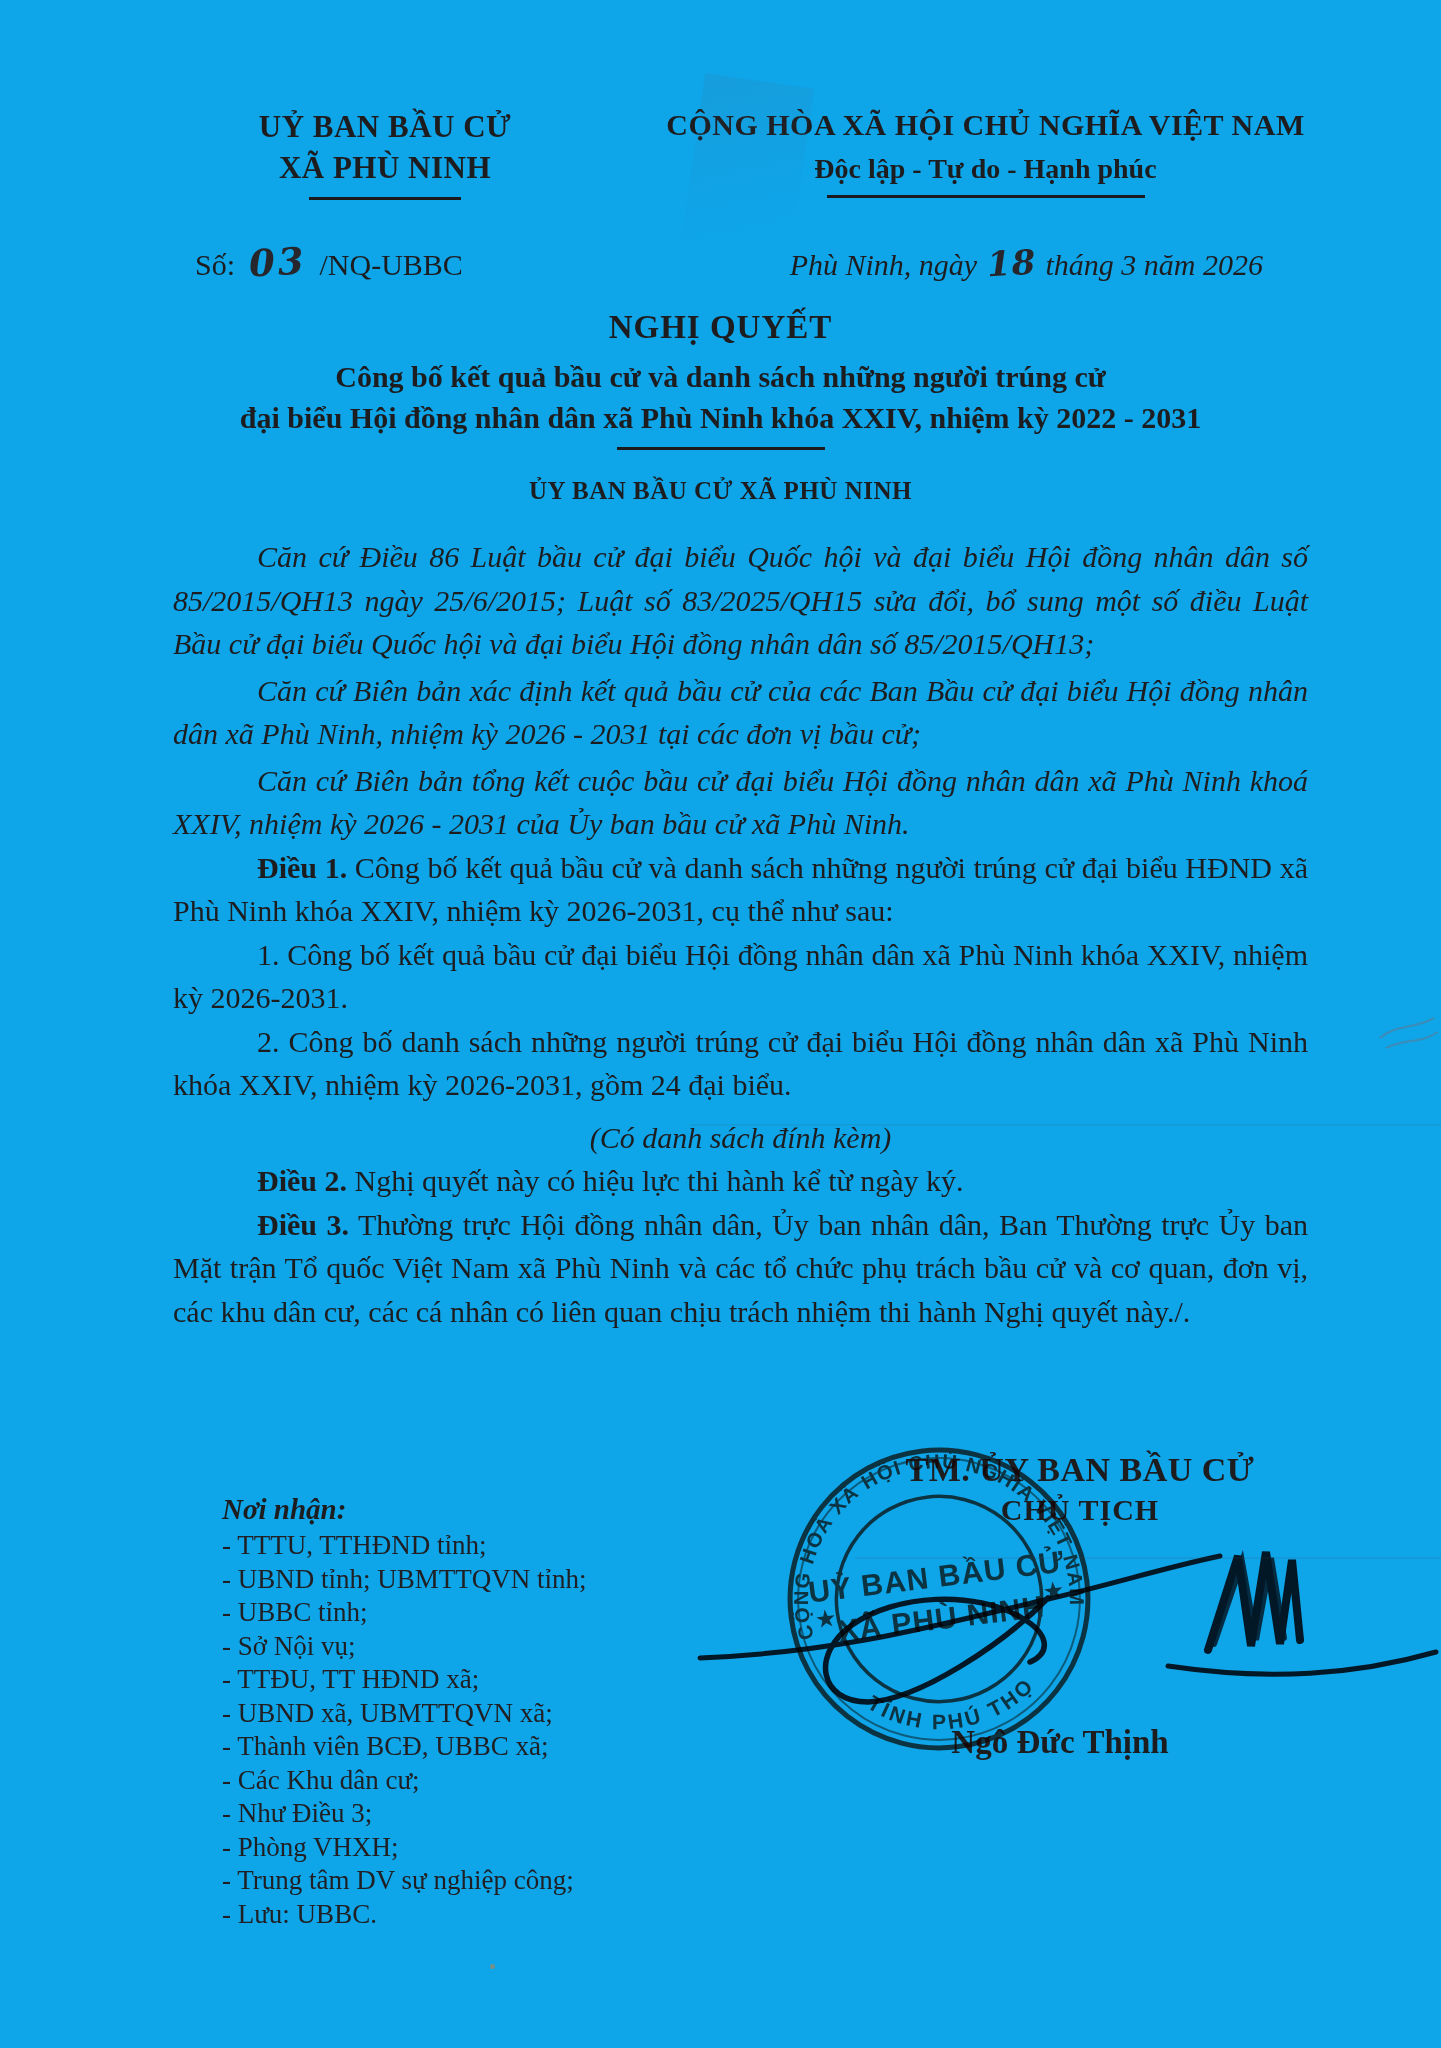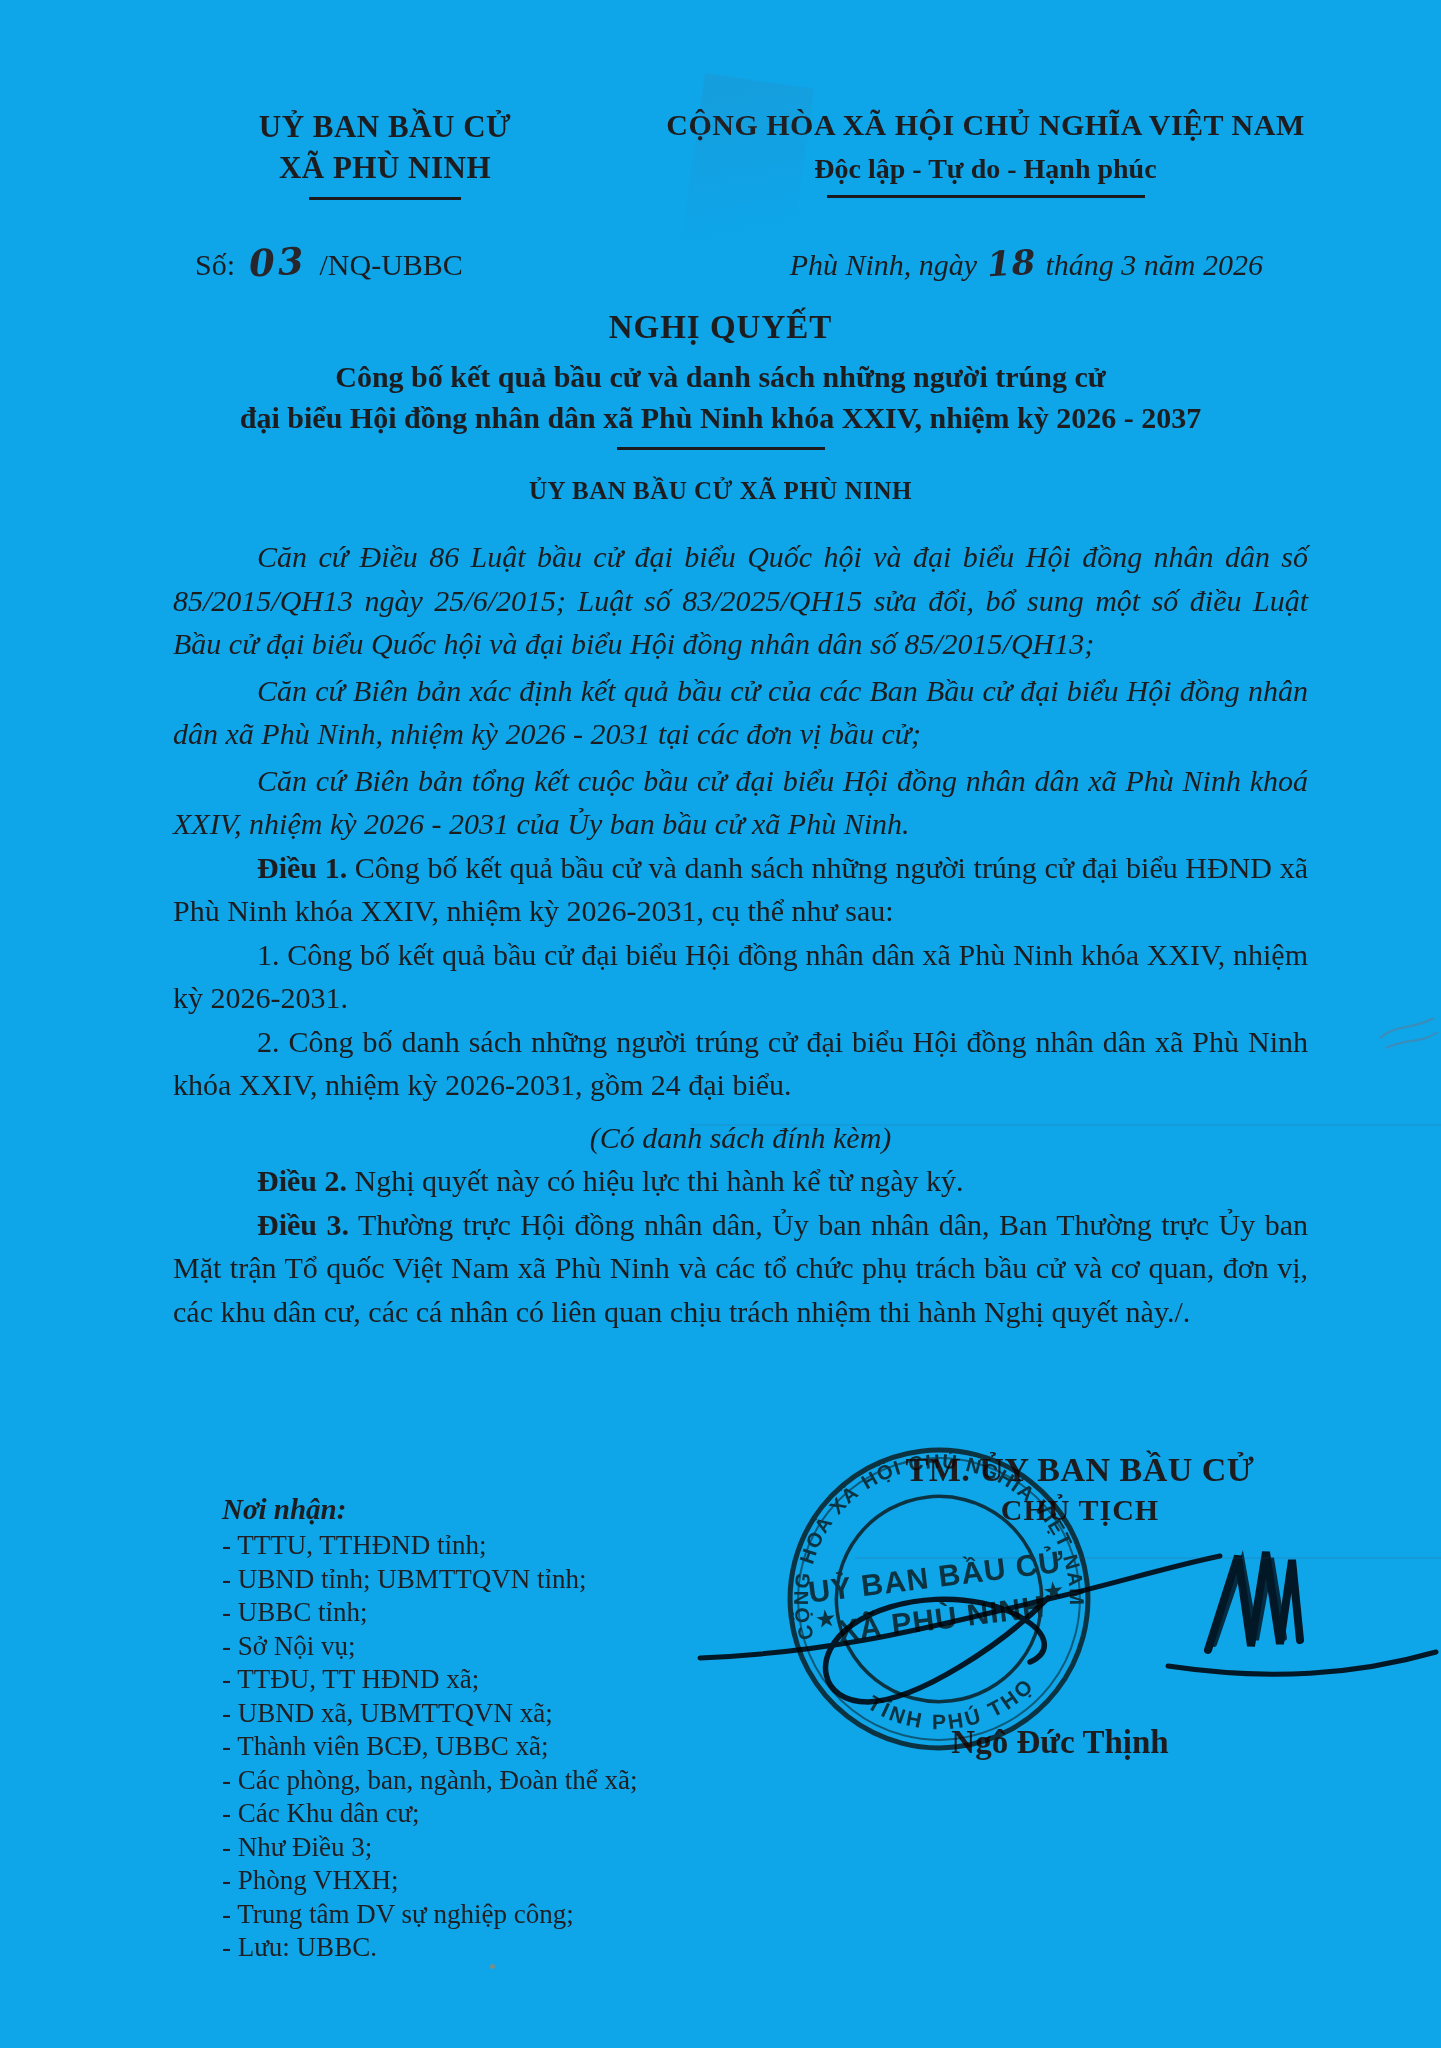--- a/index.html
+++ b/index.html
@@ -100,21 +100,21 @@
       <span>Phù Ninh, ngày</span>
       <span class="handwritten hand-day">18</span>
       <span>tháng 3 năm 2026</span>
     </div>
   </div>
 
   <div class="title-block">
     <div class="doc-type">NGHỊ QUYẾT</div>
     <div class="subject">
       <div>Công bố kết quả bầu cử và danh sách những người trúng cử</div>
-      <div>đại biểu Hội đồng nhân dân xã Phù Ninh khóa XXIV, nhiệm kỳ 2026 - 2037</div>
+      <div>đại biểu Hội đồng nhân dân xã Phù Ninh khóa XXIV, nhiệm kỳ 2022 - 2031</div>
     </div>
     <div class="title-sep"></div>
   </div>
 
   <div class="issuer">ỦY BAN BẦU CỬ XÃ PHÙ NINH</div>
 
   <div class="body">
     <div class="preamble">
       <p>Căn cứ Điều 86 Luật bầu cử đại biểu Quốc hội và đại biểu Hội đồng nhân dân số 85/2015/QH13 ngày 25/6/2015; Luật số 83/2025/QH15 sửa đổi, bổ sung một số điều Luật Bầu cử đại biểu Quốc hội và đại biểu Hội đồng nhân dân số 85/2015/QH13;</p>
       <p>Căn cứ Biên bản xác định kết quả bầu cử của các Ban Bầu cử đại biểu Hội đồng nhân dân xã Phù Ninh, nhiệm kỳ 2026 - 2031 tại các đơn vị bầu cử;</p>
@@ -137,21 +137,20 @@
   <div class="recipients">
     <div class="recipients-label">Nơi nhận:</div>
     <ul>
       <li>- TTTU, TTHĐND tỉnh;</li>
       <li>- UBND tỉnh; UBMTTQVN tỉnh;</li>
       <li>- UBBC tỉnh;</li>
       <li>- Sở Nội vụ;</li>
       <li>- TTĐU, TT HĐND xã;</li>
       <li>- UBND xã, UBMTTQVN xã;</li>
       <li>- Thành viên BCĐ, UBBC xã;</li>
-      <li>- Các phòng, ban, ngành, Đoàn thể xã;</li>
       <li>- Các Khu dân cư;</li>
       <li>- Như Điều 3;</li>
       <li>- Phòng VHXH;</li>
       <li>- Trung tâm DV sự nghiệp công;</li>
       <li>- Lưu: UBBC.</li>
     </ul>
   </div>
 
   <div class="sign-block">
     <div class="sign-onbehalf">TM. ỦY BAN BẦU CỬ</div>

